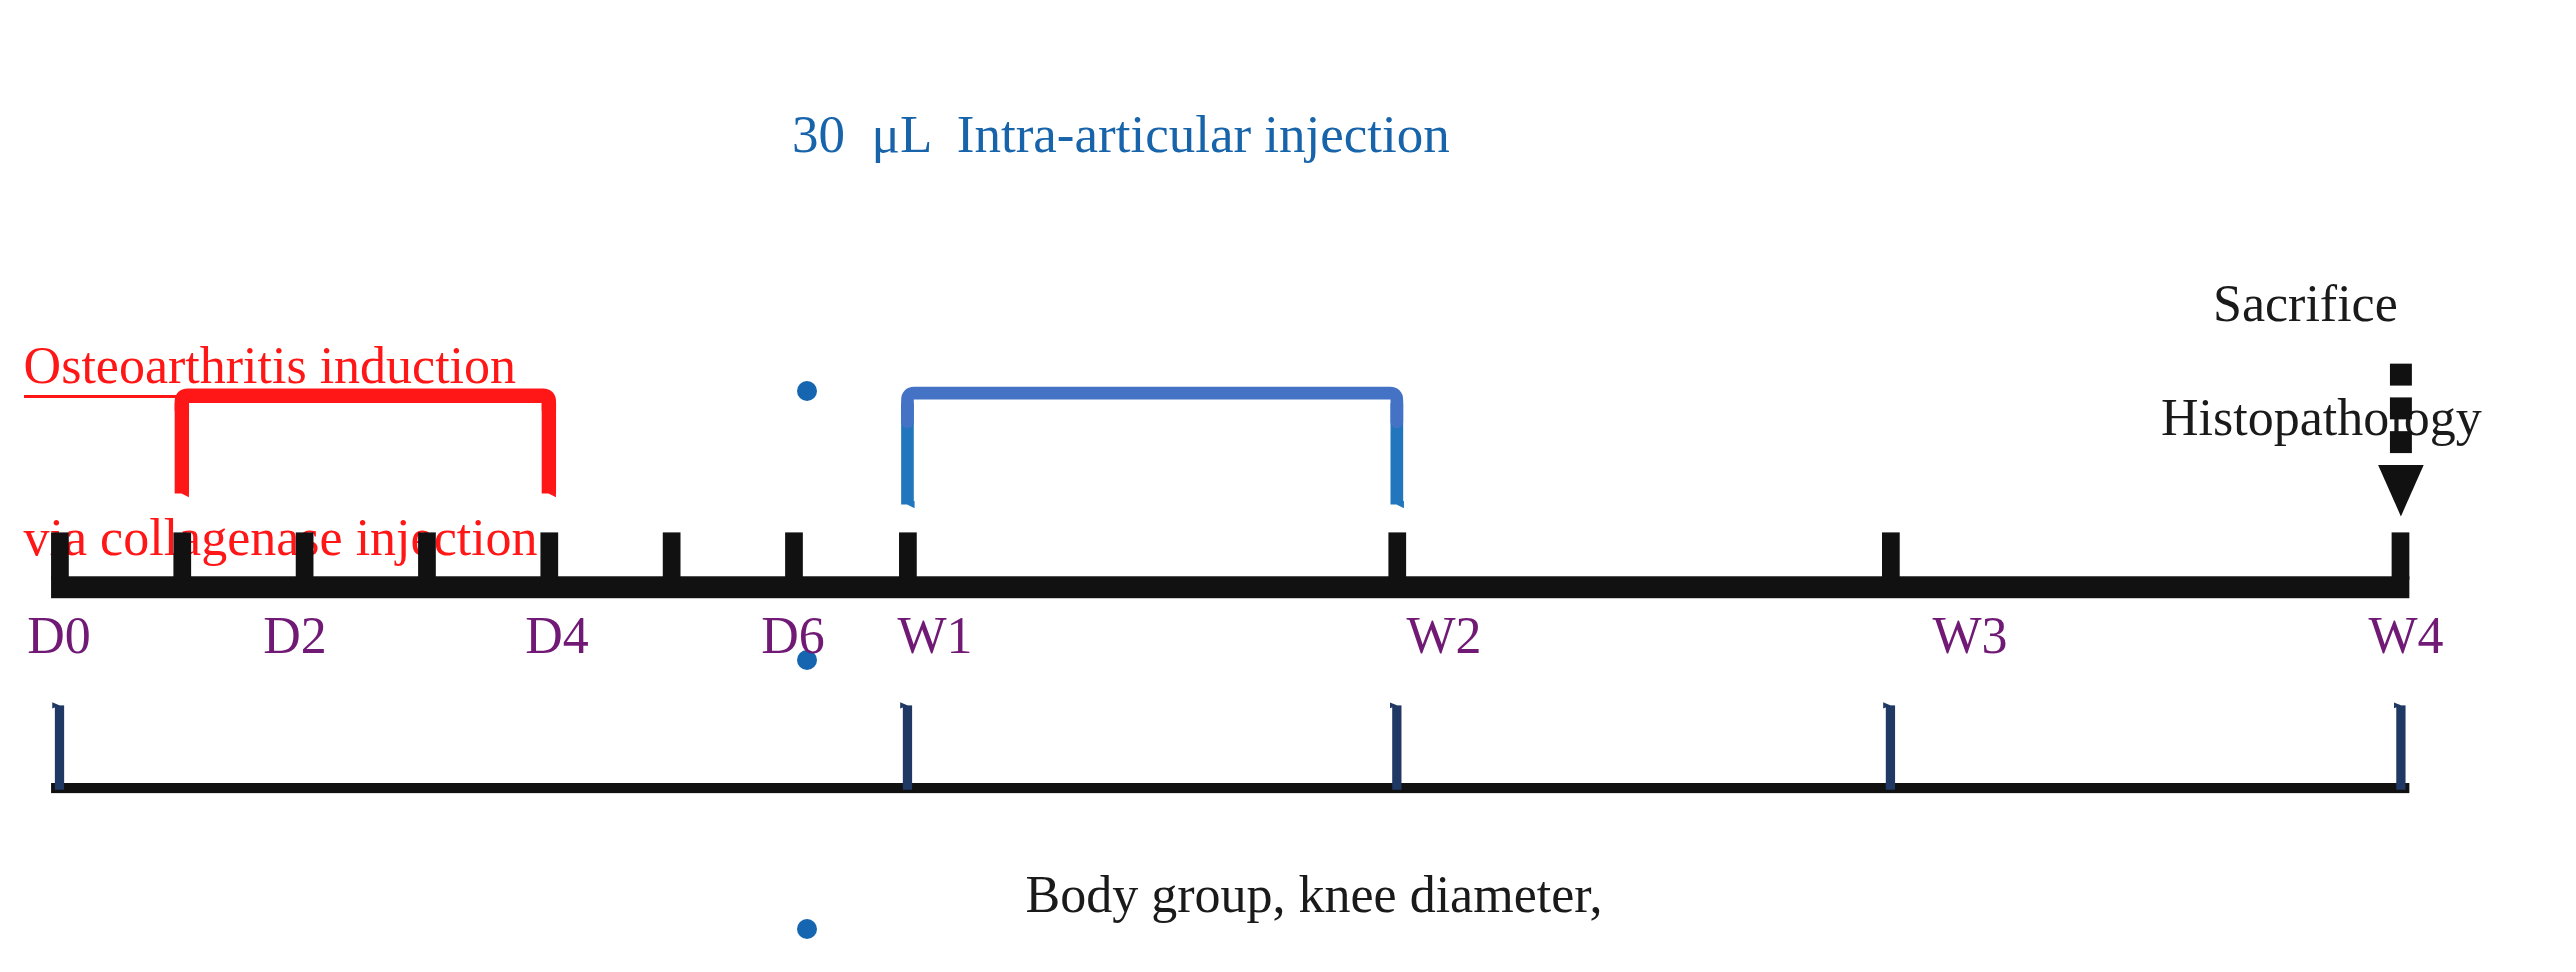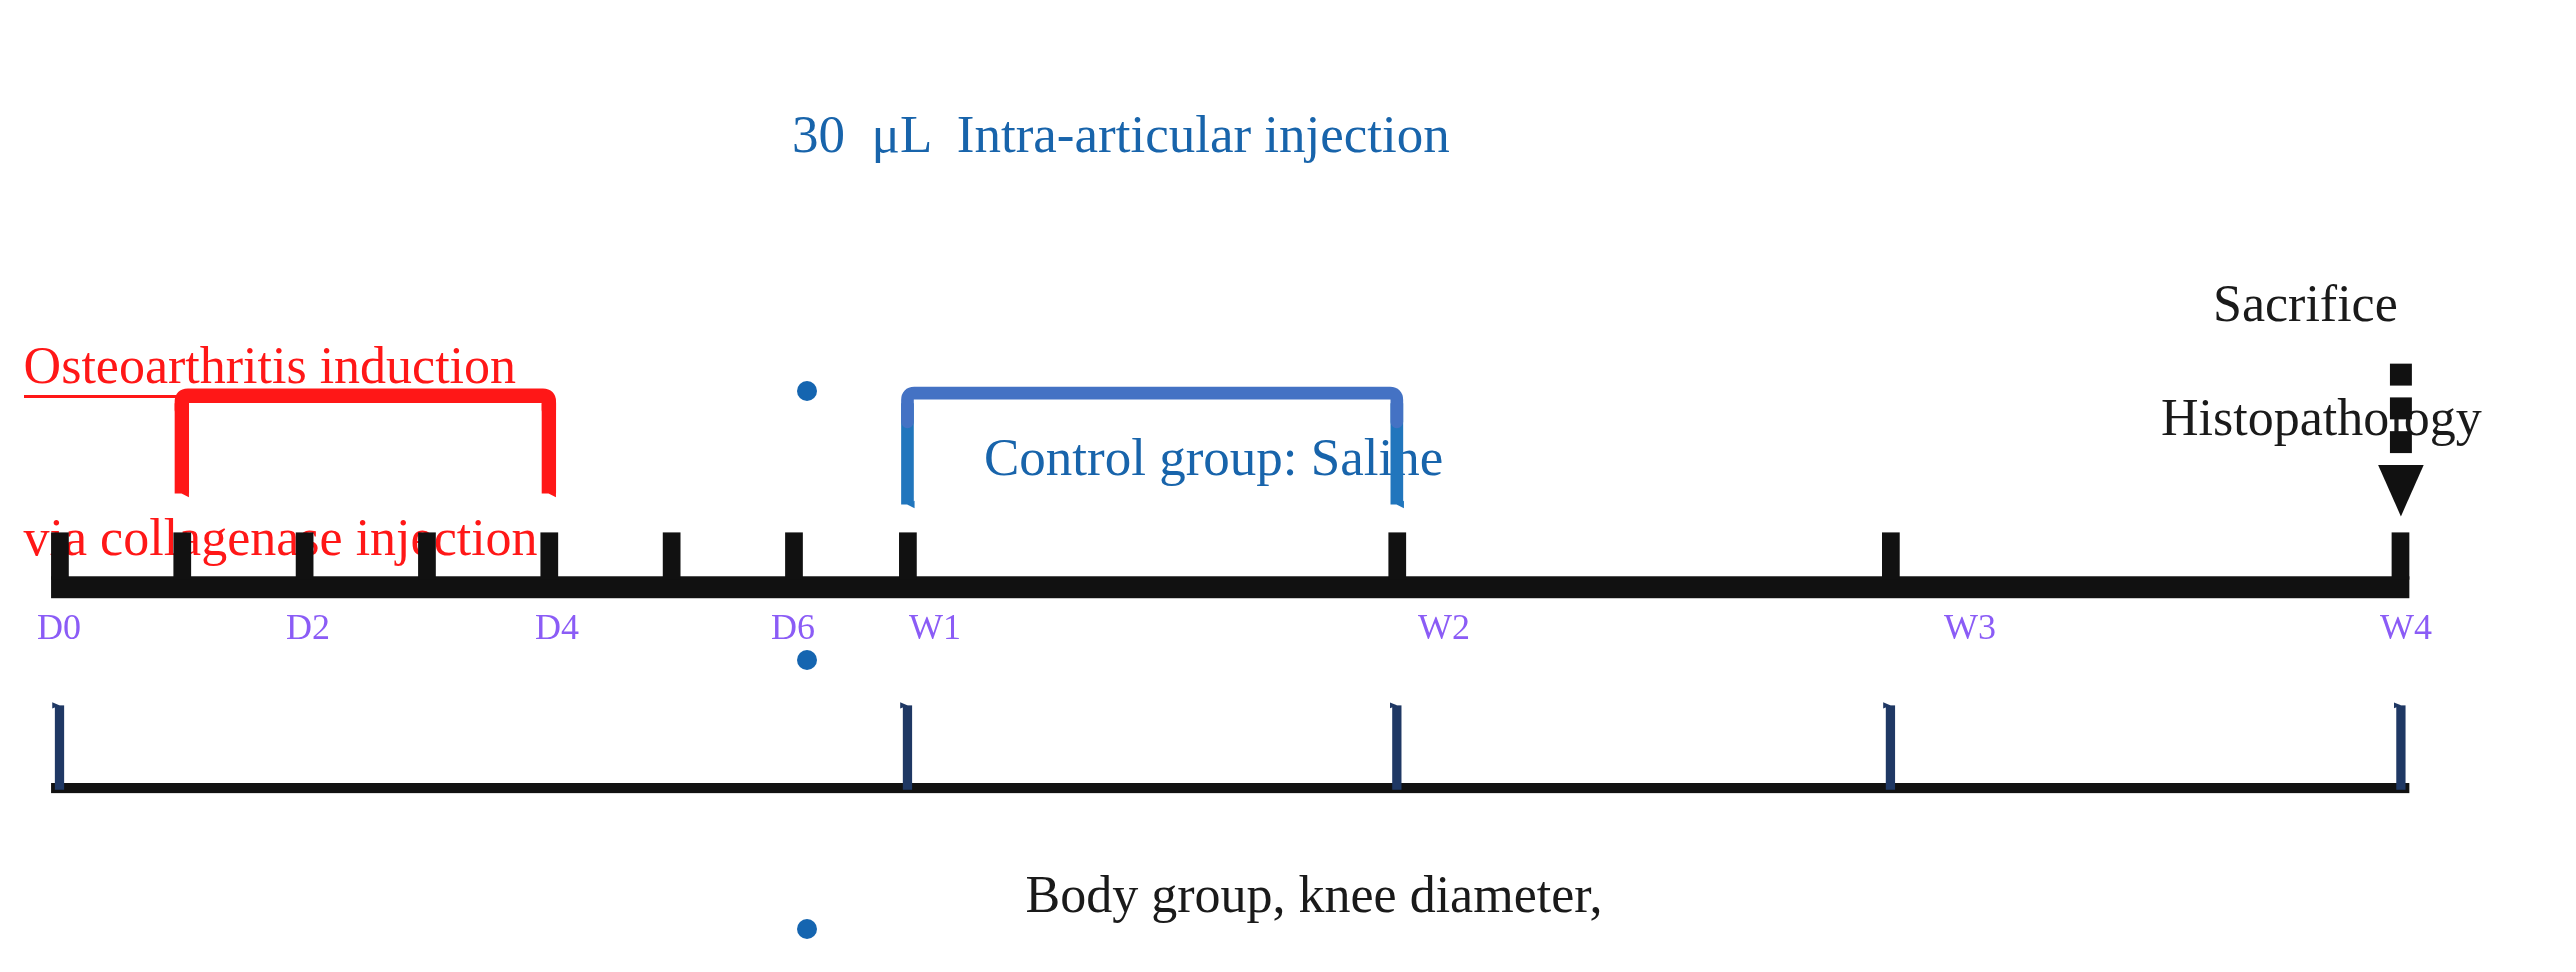--- a/index.html
+++ b/index.html
@@ -89,22 +89,22 @@
   }
   #sacrifice-label .l2 {
     display: block;
     margin-top: 10px;
   }
 
   
   .tick-label {
     position: absolute;
     top: 606px;
-    color: #8b5cf6;
-    font-size: 36px;
+    color: #701a75;
+    font-size: 52px;
     text-align: center;
     transform: translateX(-50%);
     white-space: pre;
   }
 
   
   #measure-caption {
     left: 0px;
     top: 817px;
     width: 2576px;
@@ -115,21 +115,21 @@
 </style>
 </head>
 <body>
 
 <div id="page">
 
   <div class="txt" id="injection-block">
     <div class="hdr">30  μL  Intra-articular injection</div>
     <ul>
       <li>
-        <span class="bullet"></span><span>Control group: Saline</span>
+        <span class="bullet"></span>
       </li>
       <li>
         <span class="bullet"></span>
       </li>
       <li>
         <span class="bullet"></span><span>Experimental group: Synthetic deer antler-</span>
       </li>
     </ul>
   </div>
 
@@ -198,21 +198,21 @@
       <path d="M 70,936 L 70,836" stroke="#1f3864" stroke-width="11" fill="none" marker-end="url(#navyhead)"></path>
       <path d="M 1075,936 L 1075,836" stroke="#1f3864" stroke-width="11" fill="none" marker-end="url(#navyhead)"></path>
       <path d="M 1655,936 L 1655,836" stroke="#1f3864" stroke-width="11" fill="none" marker-end="url(#navyhead)"></path>
       <path d="M 2240,936 L 2240,836" stroke="#1f3864" stroke-width="11" fill="none" marker-end="url(#navyhead)"></path>
       <path d="M 2845,936 L 2845,836" stroke="#1f3864" stroke-width="11" fill="none" marker-end="url(#navyhead)"></path>
     </g>
 
   </svg>
 
   <div class="tick-label" style="left:59px">D0</div>
-  <div class="tick-label" style="left:308px">D2</div>
+  <div class="tick-label" style="left:295px">D2</div>
   <div class="tick-label" style="left:557px">D4</div>
   <div class="tick-label" style="left:793px">D6</div>
   <div class="tick-label" style="left:935px">W1</div>
   <div class="tick-label" style="left:1444px">W2</div>
   <div class="tick-label" style="left:1970px">W3</div>
   <div class="tick-label" style="left:2406px">W4</div>
 
   <div class="txt" id="measure-caption">
     <span>Body group, knee diameter,</span>
     

